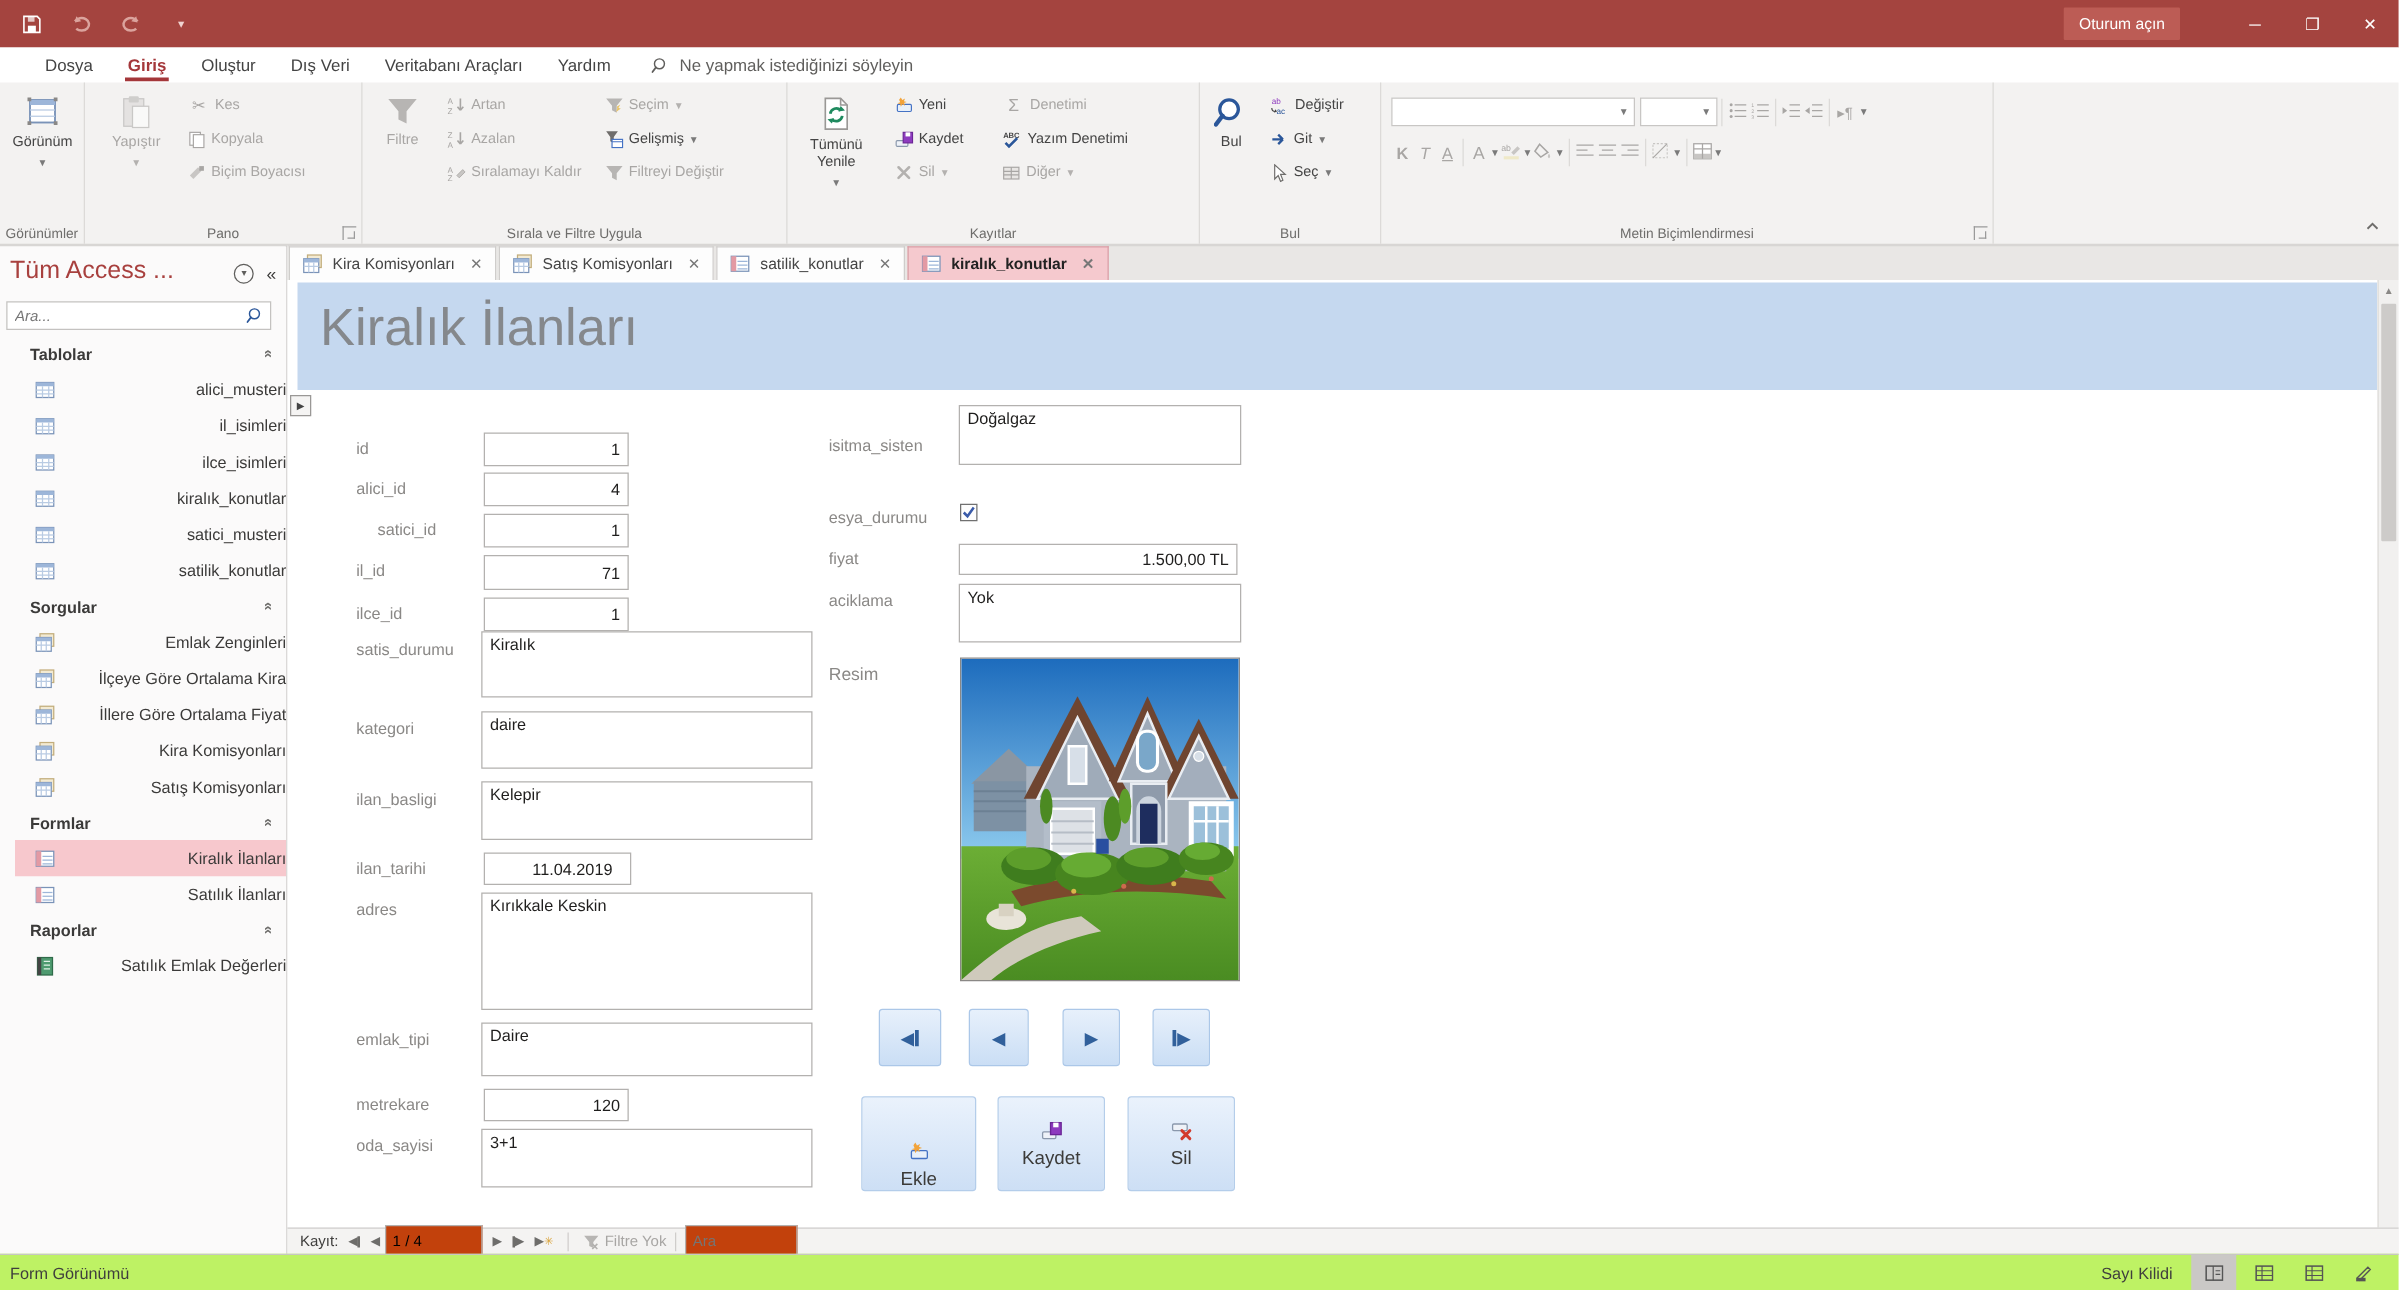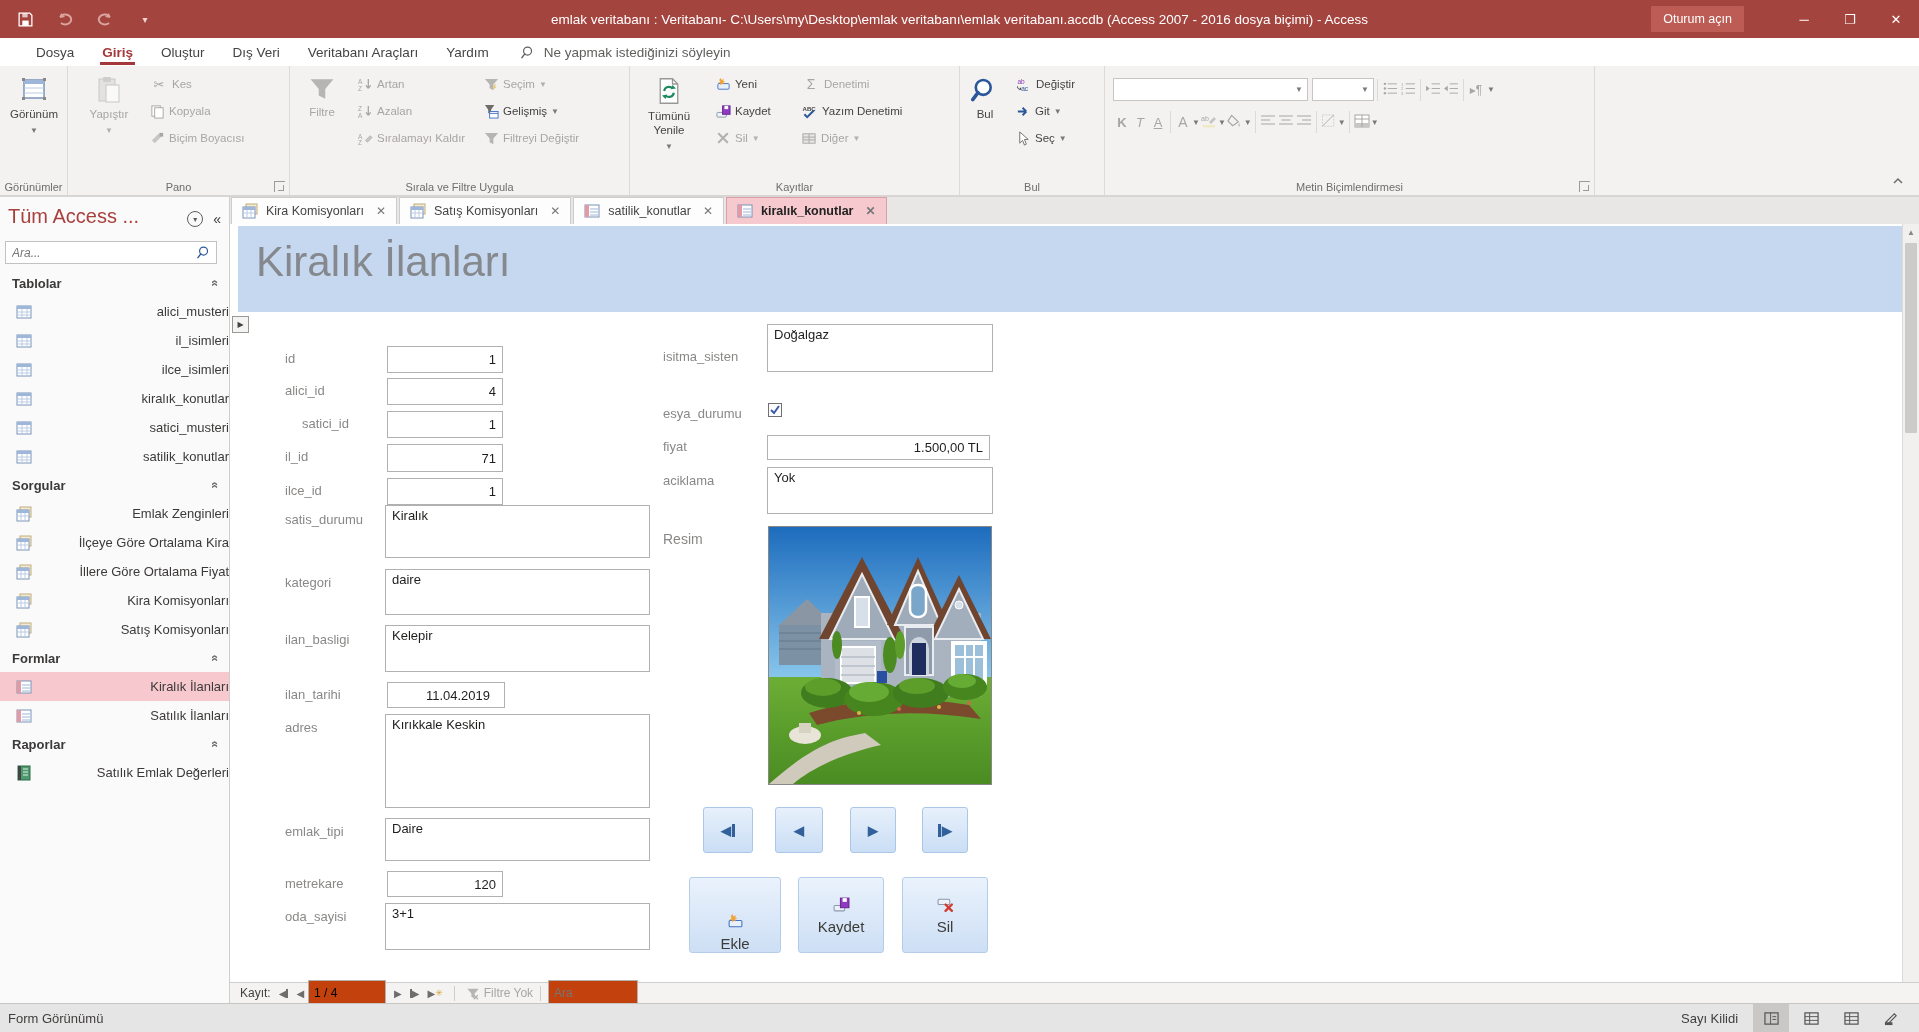--- a/index.html
+++ b/index.html
@@ -42,21 +42,21 @@
   .fmt-glyph { font-size:13px; color:#a8a6a4; width:18px; text-align:center; }
   .vsep { width:1px; background:#dcdad8; height:22px; margin:0 3px; }
   .collapse-chevron { position:absolute; right:14px; bottom:6px; width:14px; height:14px; color:#6e6d6b; }
 
   
   .navpane { position:absolute; left:0; top:196px; width:230px; bottom:29px; background:#fbfafa; border-right:1px solid #d0cecd; border-top:1px solid #d8d6d4; }
   .np-title { position:absolute; left:8px; top:8px; font-size:20px; color:#a8403e; white-space:nowrap; }
   .np-title-icons { position:absolute; right:8px; top:14px; display:flex; gap:10px; align-items:center; color:#5f5e5c; }
   .np-search { position:absolute; left:5px; top:44px; width:212px; height:23px; background:#fff; border:1px solid #c4c2c0; display:flex; align-items:center; }
   .np-search input { flex:1; border:none; outline:none; font-style:italic; font-size:12px; color:#767472; padding:0 6px; font-family:"Liberation Sans",sans-serif; background:transparent; }
-  .np-list { position:absolute; left:0; top:72px; right:0; bottom:0; overflow:hidden; }
+  .np-list { position:absolute; left:0; top:72px; right:0; bottom:0; overflow:hidden;padding-left:12px; }
   .np-head { height:28px; display:flex; align-items:center; padding:0 10px 0 12px; font-size:13px; font-weight:bold; color:#3b3a39; justify-content:space-between; }
   .np-item { height:29px; display:flex; align-items:center; padding-left:16px; gap:14px; font-size:13px; color:#3b3a39;justify-content:space-between; }
   .np-item.sel { background:#f7c8cd; }
   .chev-up { display:inline-block; transform:rotate(90deg); color:#6e6d6b; font-size:12px; }
 
   
   .tabrow { position:absolute; left:230px; top:196px; right:0; height:28px; background:#e9e7e5; border-top:1px solid #d8d6d4; display:flex; align-items:flex-end; padding-left:1px; }
   .dtab { height:27px; display:flex; align-items:center; gap:8px; padding:0 10px; background:#fdfdfd; border:1px solid #cfcdcb; border-bottom:none; margin-right:2px; font-size:12.5px; color:#444; }
   .dtab .x { color:#777; font-size:12px; margin-left:4px; }
   .dtab.active { background:#f5c9ce; border-color:#d9a0a7; font-weight:bold; color:#222; }
@@ -79,21 +79,21 @@
   .varrow { position:absolute; left:0; width:16px; height:17px; display:flex; align-items:center; justify-content:center; color:#8a8886; font-size:8px; }
   .vthumb { position:absolute; left:2px; width:12px; background:#cdcbc9; border-radius:1px; }
 
   
   .recnav { position:absolute; left:230px; right:0; top:982px; height:21px; background:#f4f3f2; border-top:1px solid #d0cecd; display:flex; align-items:center; font-size:12px; color:#3f3e3d; }
   .rn-ico { font-size:10px; color:#6e6d6b; margin:0 4px; display:flex; align-items:center; }
   .rn-box { width:78px; height:17px; border:1px solid #b3b1af; background:#c2410c; font-size:12px; padding:12px 5px; font-family:"Liberation Sans",sans-serif; outline:none; }
   .rn-sep { width:1px; height:15px; background:#cfcdcb; margin:0 7px; }
 
   
-  .statusbar { position:absolute; left:0; top:1003px; width:1919px; height:29px; background:#e5e5e5; border-top:1px solid #c8c6c4; font-size:13px; color:#3f3e3d;text-align:right; }
+  .statusbar { position:absolute; left:0; top:1003px; width:1919px; height:29px; background:#bef264; border-top:1px solid #c8c6c4; font-size:13px; color:#3f3e3d;text-align:right; }
   .viewbtn { position:absolute; top:0; width:36px; height:28px; display:flex; align-items:center; justify-content:center; }
   .viewbtn.active { background:#cac8c6; }
 
   .ficon { flex:none; display:inline-flex; }
 </style>
 </head>
 <body>
 
 <svg width="0" height="0" style="position:absolute">
   <defs>
@@ -190,21 +190,20 @@
         </svg>
     </span>
     <span class="qbtn">
       <svg width="18" height="16" viewBox="0 0 18 16">
           <path d="M14 6 A6 5 0 1 0 13 12" fill="none" stroke="#dba39d" stroke-width="2"></path>
           <path d="M13 2 L14 7 L9 6 Z" fill="#dba39d"></path>
         </svg>
     </span>
     <span class="qbtn" style="color:#f0d4d1;font-size:10px;">▾</span>
   </div>
-  <div class="win-title">emlak veritabanı : Veritabanı- C:\Users\my\Desktop\emlak veritabanı\emlak veritabanı.accdb (Access 2007 - 2016 dosya biçimi)  -  Access</div>
   <div class="signin">Oturum açın</div>
   <div class="wbtns">
     <div class="wbtn">─</div>
     <div class="wbtn">❐</div>
     <div class="wbtn">✕</div>
   </div>
 </div>
 
 <div class="menubar">
   <div class="mtab file">Dosya</div>

